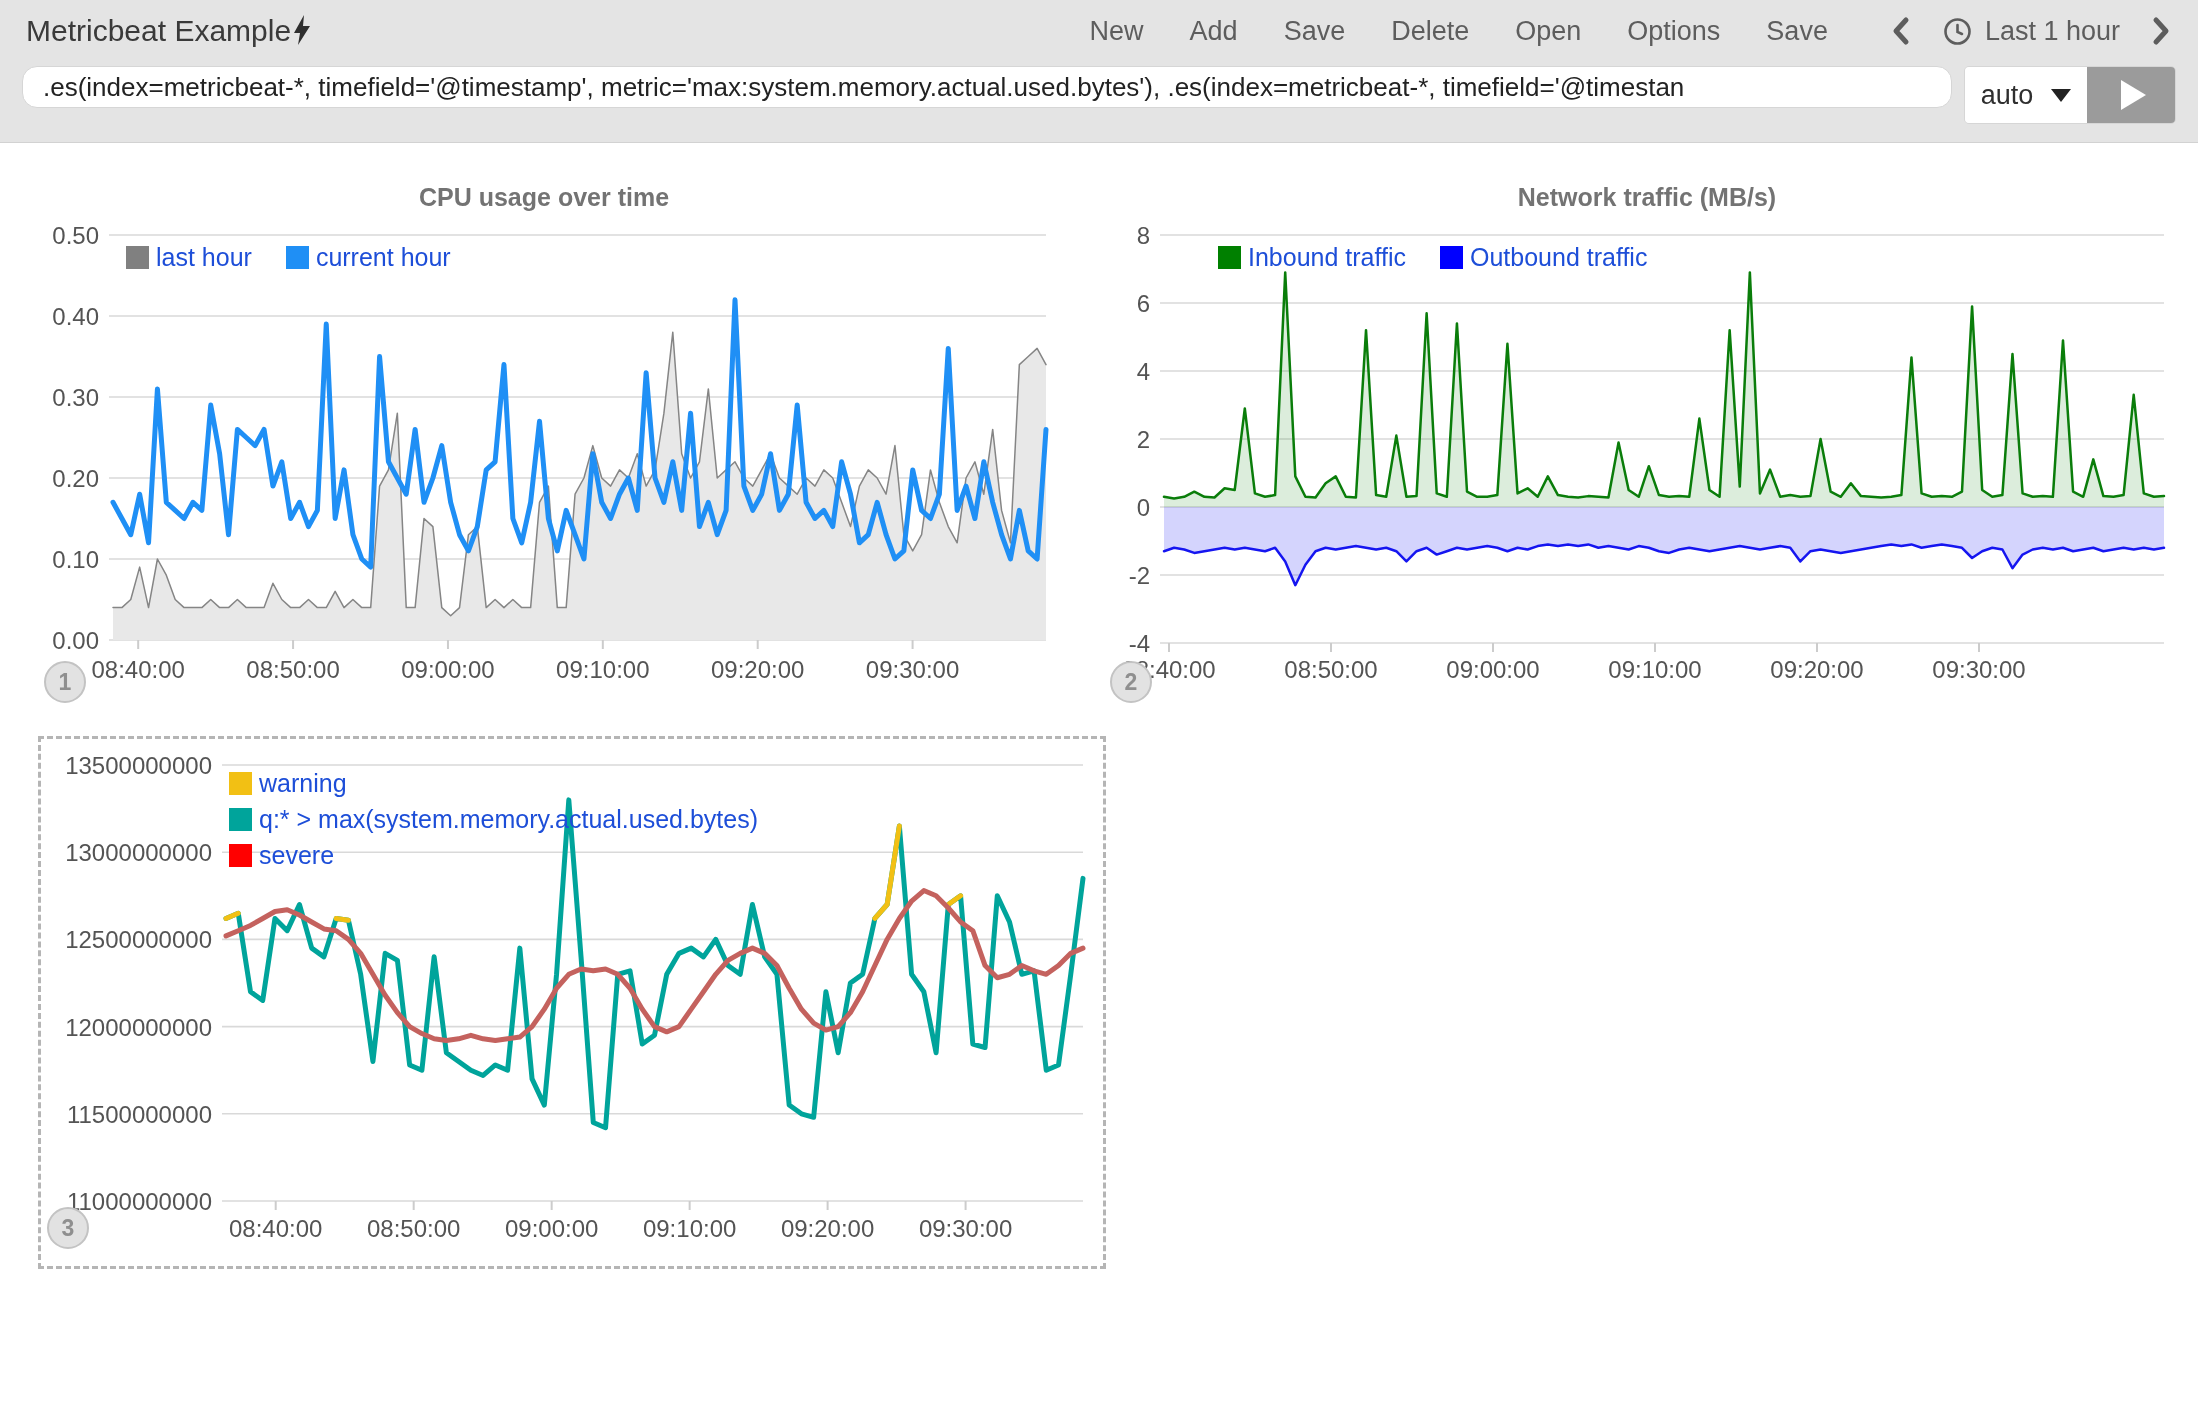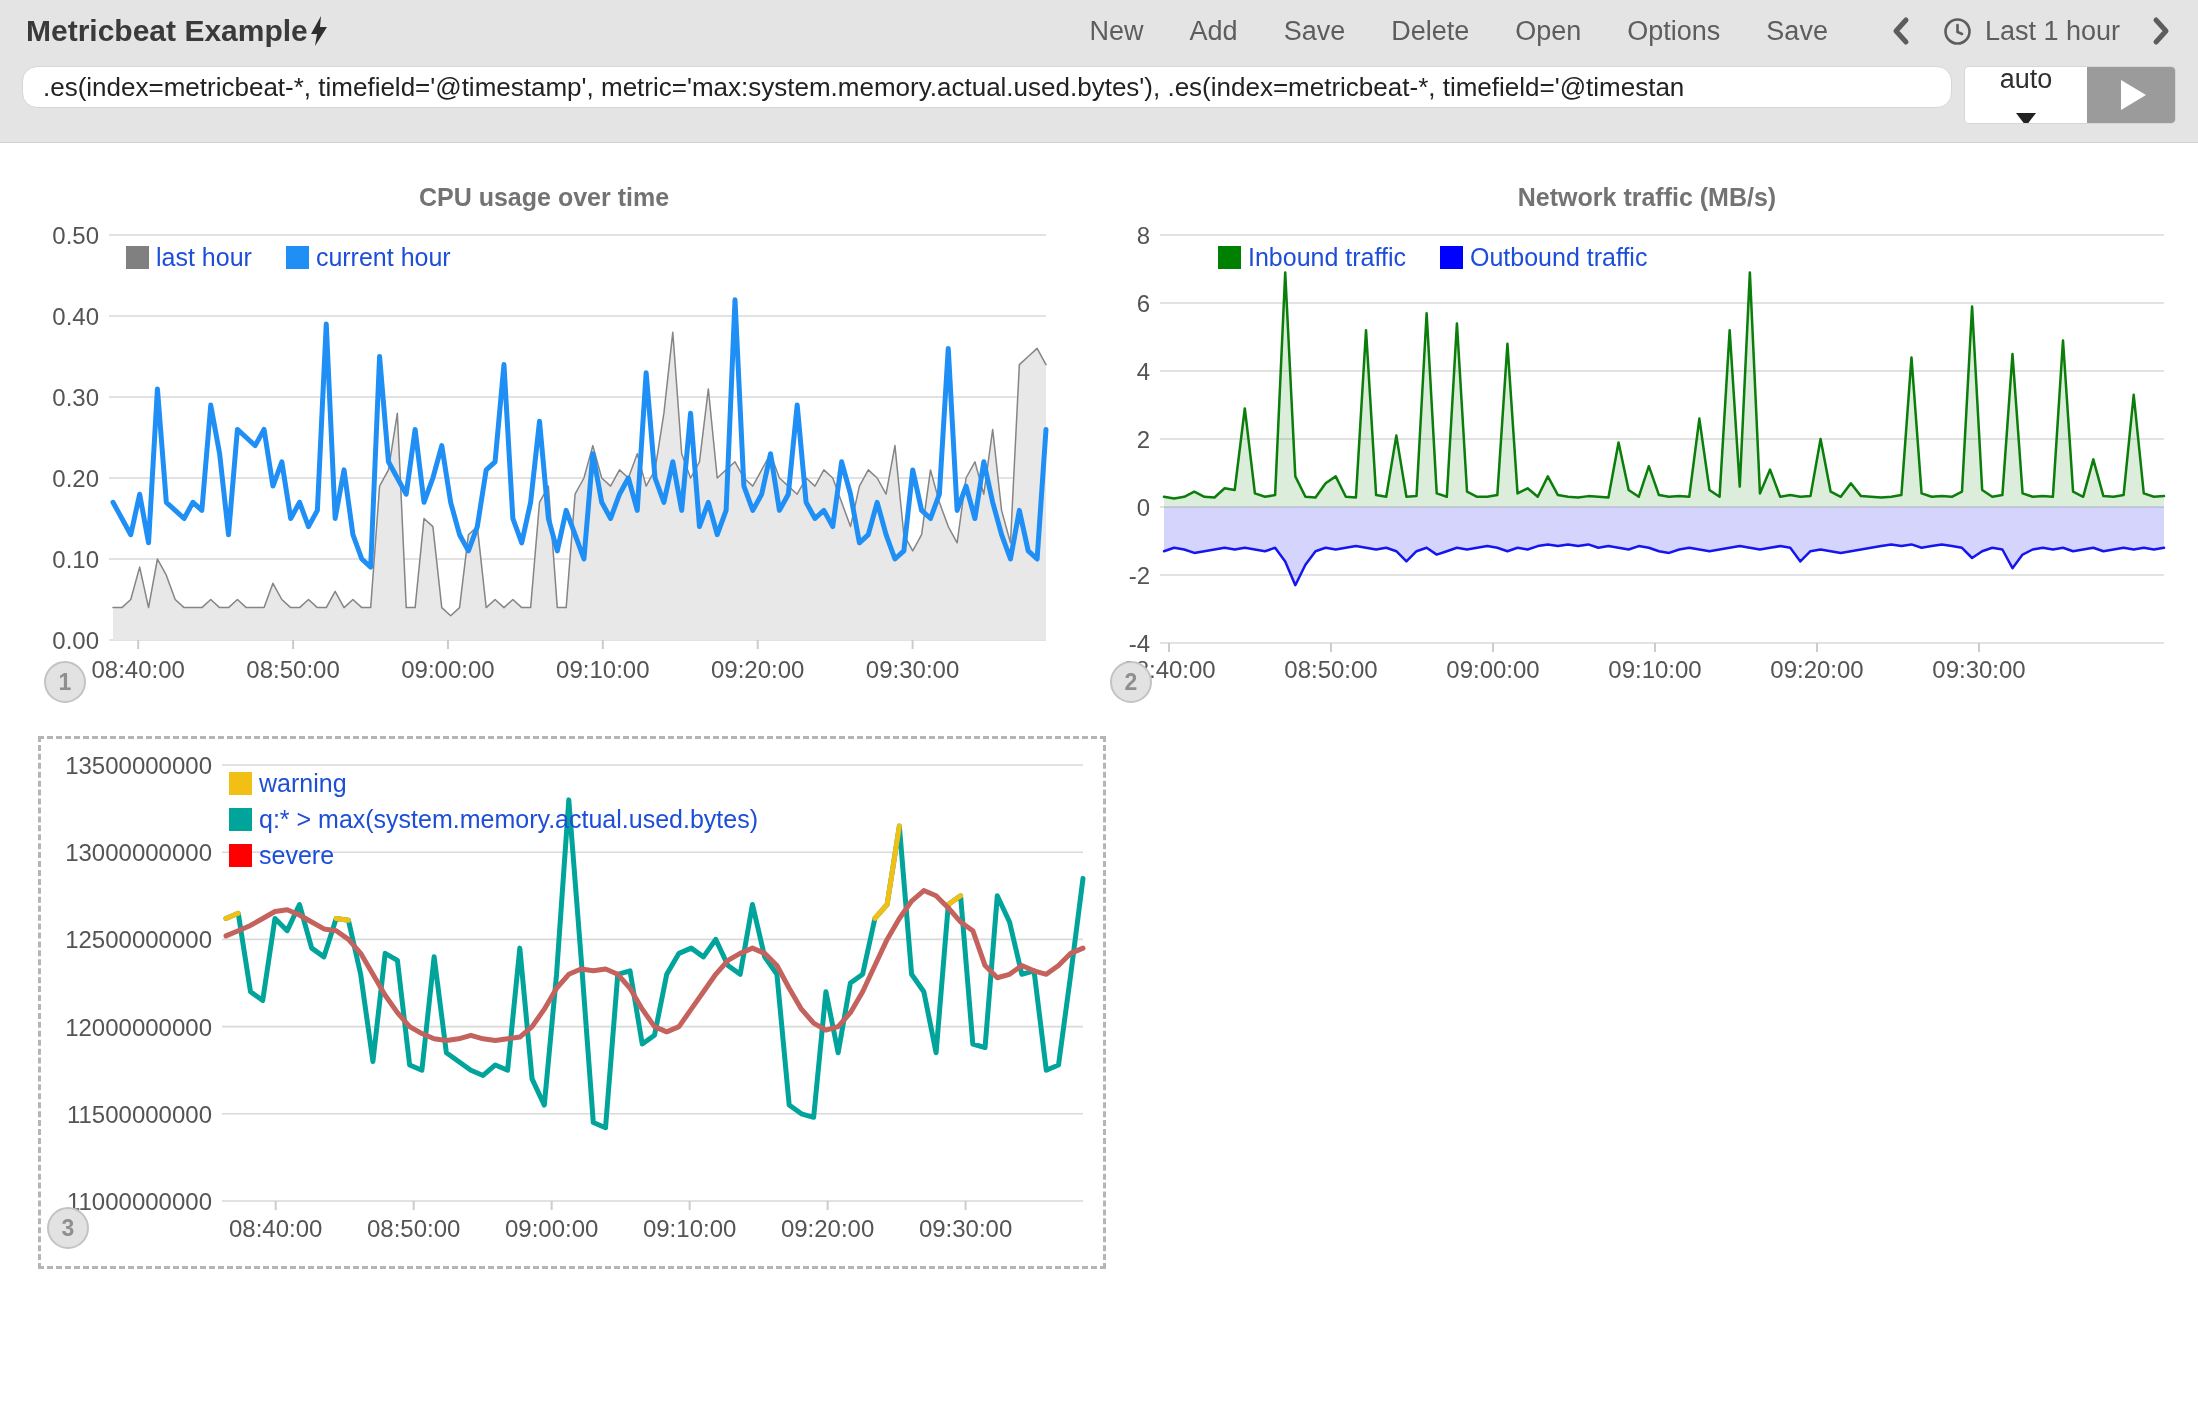--- a/index.html
+++ b/index.html
@@ -2,36 +2,36 @@
 <html><head>
 <meta charset="utf-8">
 <style>
   * { box-sizing: border-box; margin: 0; padding: 0; }
   html,body { width: 2198px; height: 1406px; background:#fff; overflow:hidden;
               font-family: "Liberation Sans", "DejaVu Sans", sans-serif; }
   button { font-family: inherit; background:none; border:none; cursor:pointer; }
 
   
   .topbar { height:62px; background:#e4e4e4; display:flex; align-items:center; padding:0 26px; }
-  .app-title { display:flex; align-items:center; gap:0; font-size:30px; font-weight:bold; color:#3a3a3a; }
+  .app-title { display:flex; align-items:flex-start; gap:0; font-size:30px; font-weight:normal; color:#3a3a3a; }
   .top-menu { margin-left:auto; display:flex; align-items:center; gap:46px; }
   .menu-btn { font-size:27px; color:#5d5d5d; }
   .time-picker { display:flex; align-items:center; gap:30px; margin-left:16px; }
   .time-range-button { display:flex; align-items:center; gap:12px; font-size:27px; color:#5d5d5d; }
   .chev-btn { display:flex; align-items:center; }
 
   
   .querybar { background:#e4e4e4; padding:4px 22px 18px; display:flex; align-items:stretch;
               border-bottom:1px solid #d2d2d2; }
   .expr-input { flex:1; height:42px; border:1px solid #d6d6d6; border-radius:15px; padding:0 20px;
                 font-size:26px; color:#222; background:#fff; outline:none; }
   .interval-group { display:flex; margin-left:12px; border-radius:5px; overflow:hidden;
                     border:1px solid #d6d6d6; height:58px; }
   .interval-select { width:122px; background:#fff; display:flex; align-items:center;
-                     justify-content:center; gap:18px; font-size:27px; color:#2f2f2f;flex-direction:column; }
+                     justify-content:center; gap:18px; font-size:27px; color:#2f2f2f; }
   .caret-down { width:0; height:0; border-left:10px solid transparent;
                 border-right:10px solid transparent; border-top:13px solid #222; }
   .run-btn { width:88px; background:#9b9b9b; display:flex; align-items:center; justify-content:center; }
   .play-tri { width:0; height:0; border-top:15px solid transparent; border-bottom:15px solid transparent;
               border-left:25px solid #fff; margin-left:5px; }
 
   
   .content { position:relative; height:1264px; background:#fff; }
   .chart-panel { position:absolute; }
   #panel-0 { left:28px;   top:4px;   width:1032px; height:572px; }

